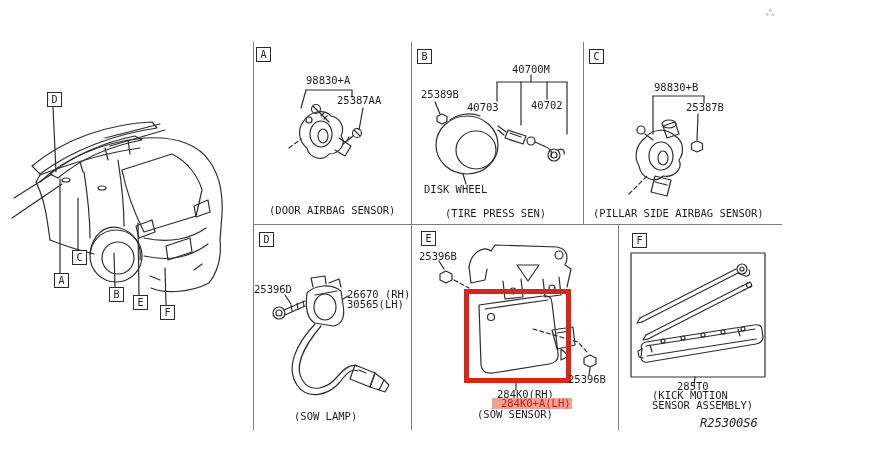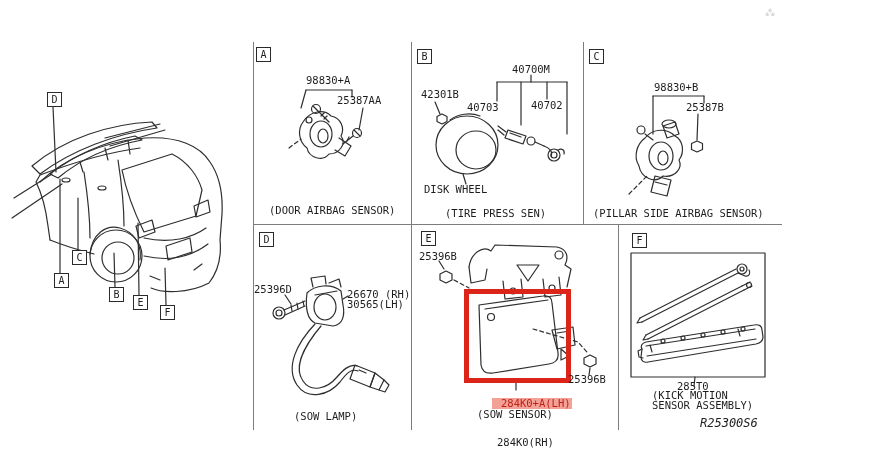--- a/index.html
+++ b/index.html
@@ -170,21 +170,21 @@
       <path d="M 125 100 L 134 104"></path>
       <path d="M 134 104 C 140 106 143 110 141 114"></path>
       <circle cx="144" cy="113" r="6"></circle>
         <circle cx="144" cy="113" r="3"></circle>
       <path d="M 148 108 C 152 106 155 108 154 112"></path>
 
       <path d="M 53 132 L 56 142"></path>
     </g>
   </svg>
   <span class="t" style="left:512px;top:64px;">40700M</span>
-  <span class="t" style="left:421px;top:89px;">42301B</span>
+  <span class="t" style="left:421px;top:89px;">25389B</span>
   <span class="t" style="left:467px;top:102px;">40703</span>
   <span class="t" style="left:531px;top:100px;">40702</span>
   <span class="t" style="left:424px;top:184px;">DISK WHEEL</span>
   <span class="t" style="left:445px;top:208px;">(TIRE PRESS SEN)</span>
 
   <div class="lbox" style="left:589px;top:49px;">
       <span>C</span>
     </div>
   <svg class="artsvg" style="left:583px;top:42px;" width="200" height="182" viewBox="0 0 200 182">
     <g>
@@ -276,21 +276,21 @@
 
       <path class="dash" d="M 122 104 L 167 117 L 176 127"></path>
       <polygon class="dk" points="179,130 185,133 185,139 179,142 173,139 173,133"></polygon>
       <path d="M 179 143 L 178 150"></path>
 
       <path d="M 105 157 L 105 165"></path>
     </g>
   </svg>
   <div id="redbox"></div>
   <span class="t" style="left:419px;top:251px;">25396B</span>
-  <span class="t" style="left:497px;top:389px;margin-top:48px;">284K0(RH)</span>
+  <span class="t" style="left:497px;top:389px;">284K0(RH)</span>
   <span class="t" id="lh-label" style="left:492px;top:398px;">284K0+A(LH)</span>
   <span class="t" style="left:568px;top:374px;">25396B</span>
   <span class="t" style="left:477px;top:409px;">(SOW SENSOR)</span>
 
   <div class="lbox" style="left:632px;top:233px;">
       <span>F</span>
     </div>
   <svg class="artsvg" style="left:618px;top:225px;" width="165" height="205" viewBox="0 0 165 205">
     <g>
       <rect x="13" y="28" width="134" height="124" class="thin"></rect>

